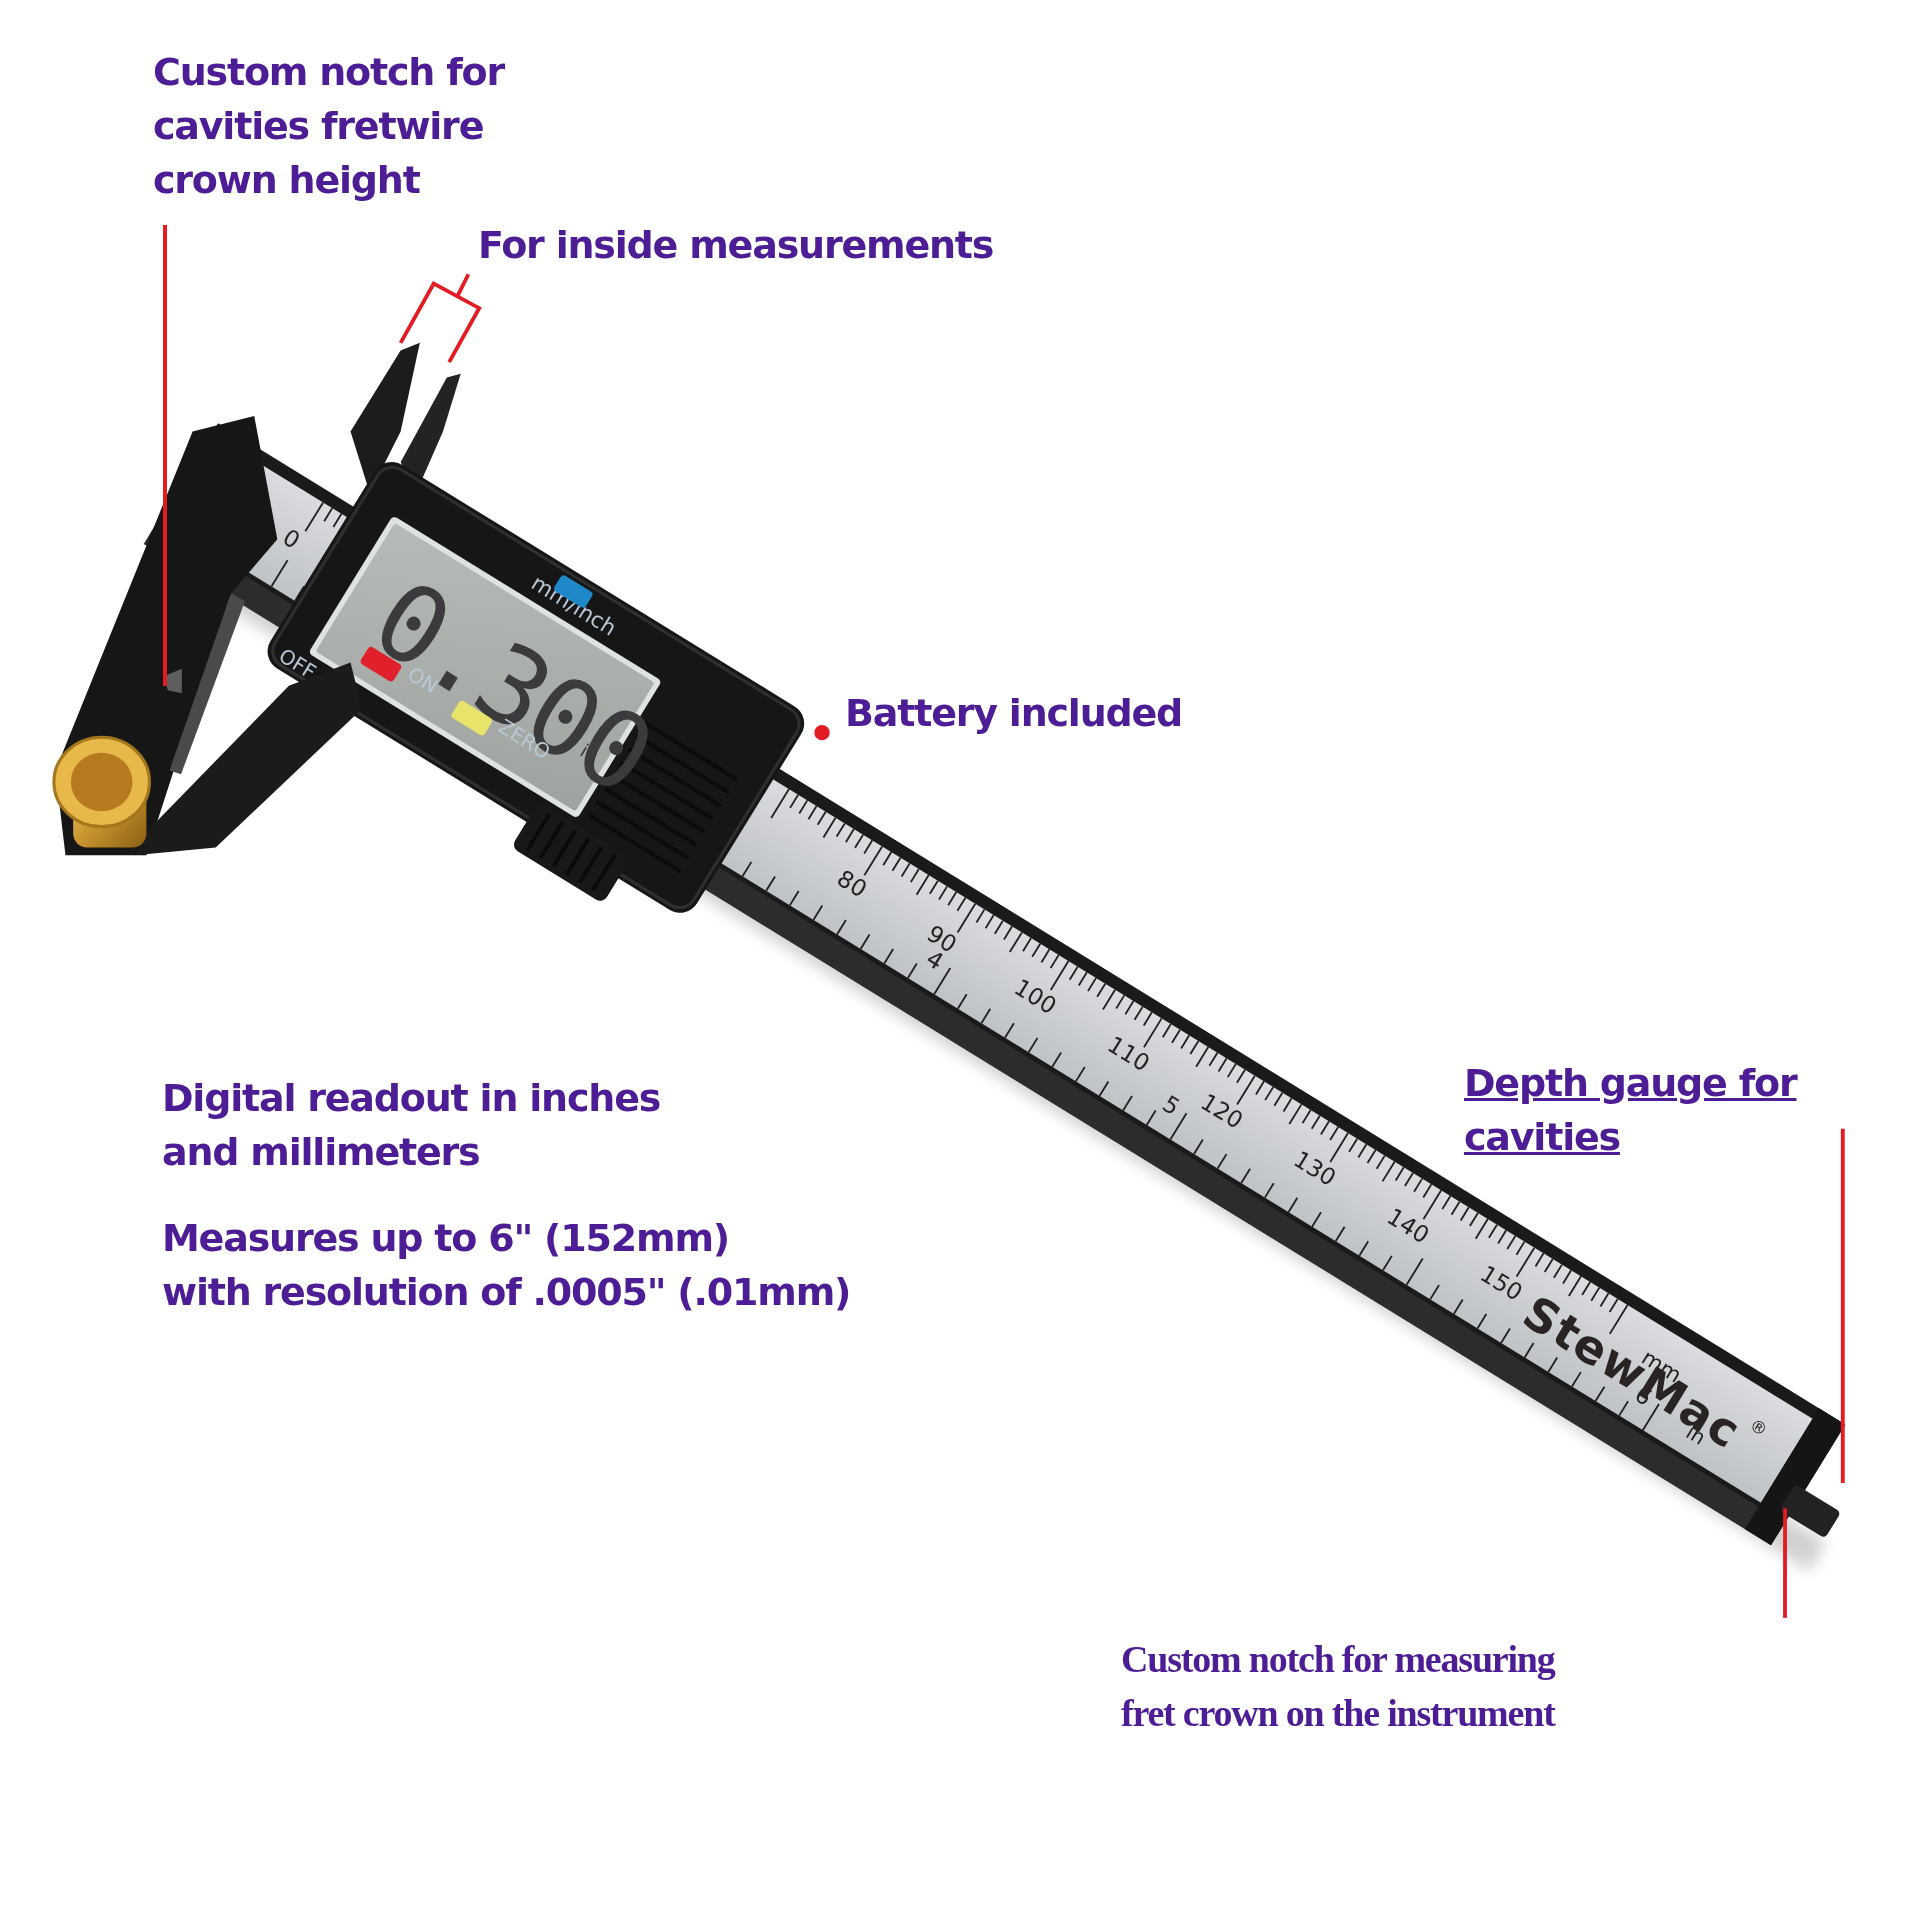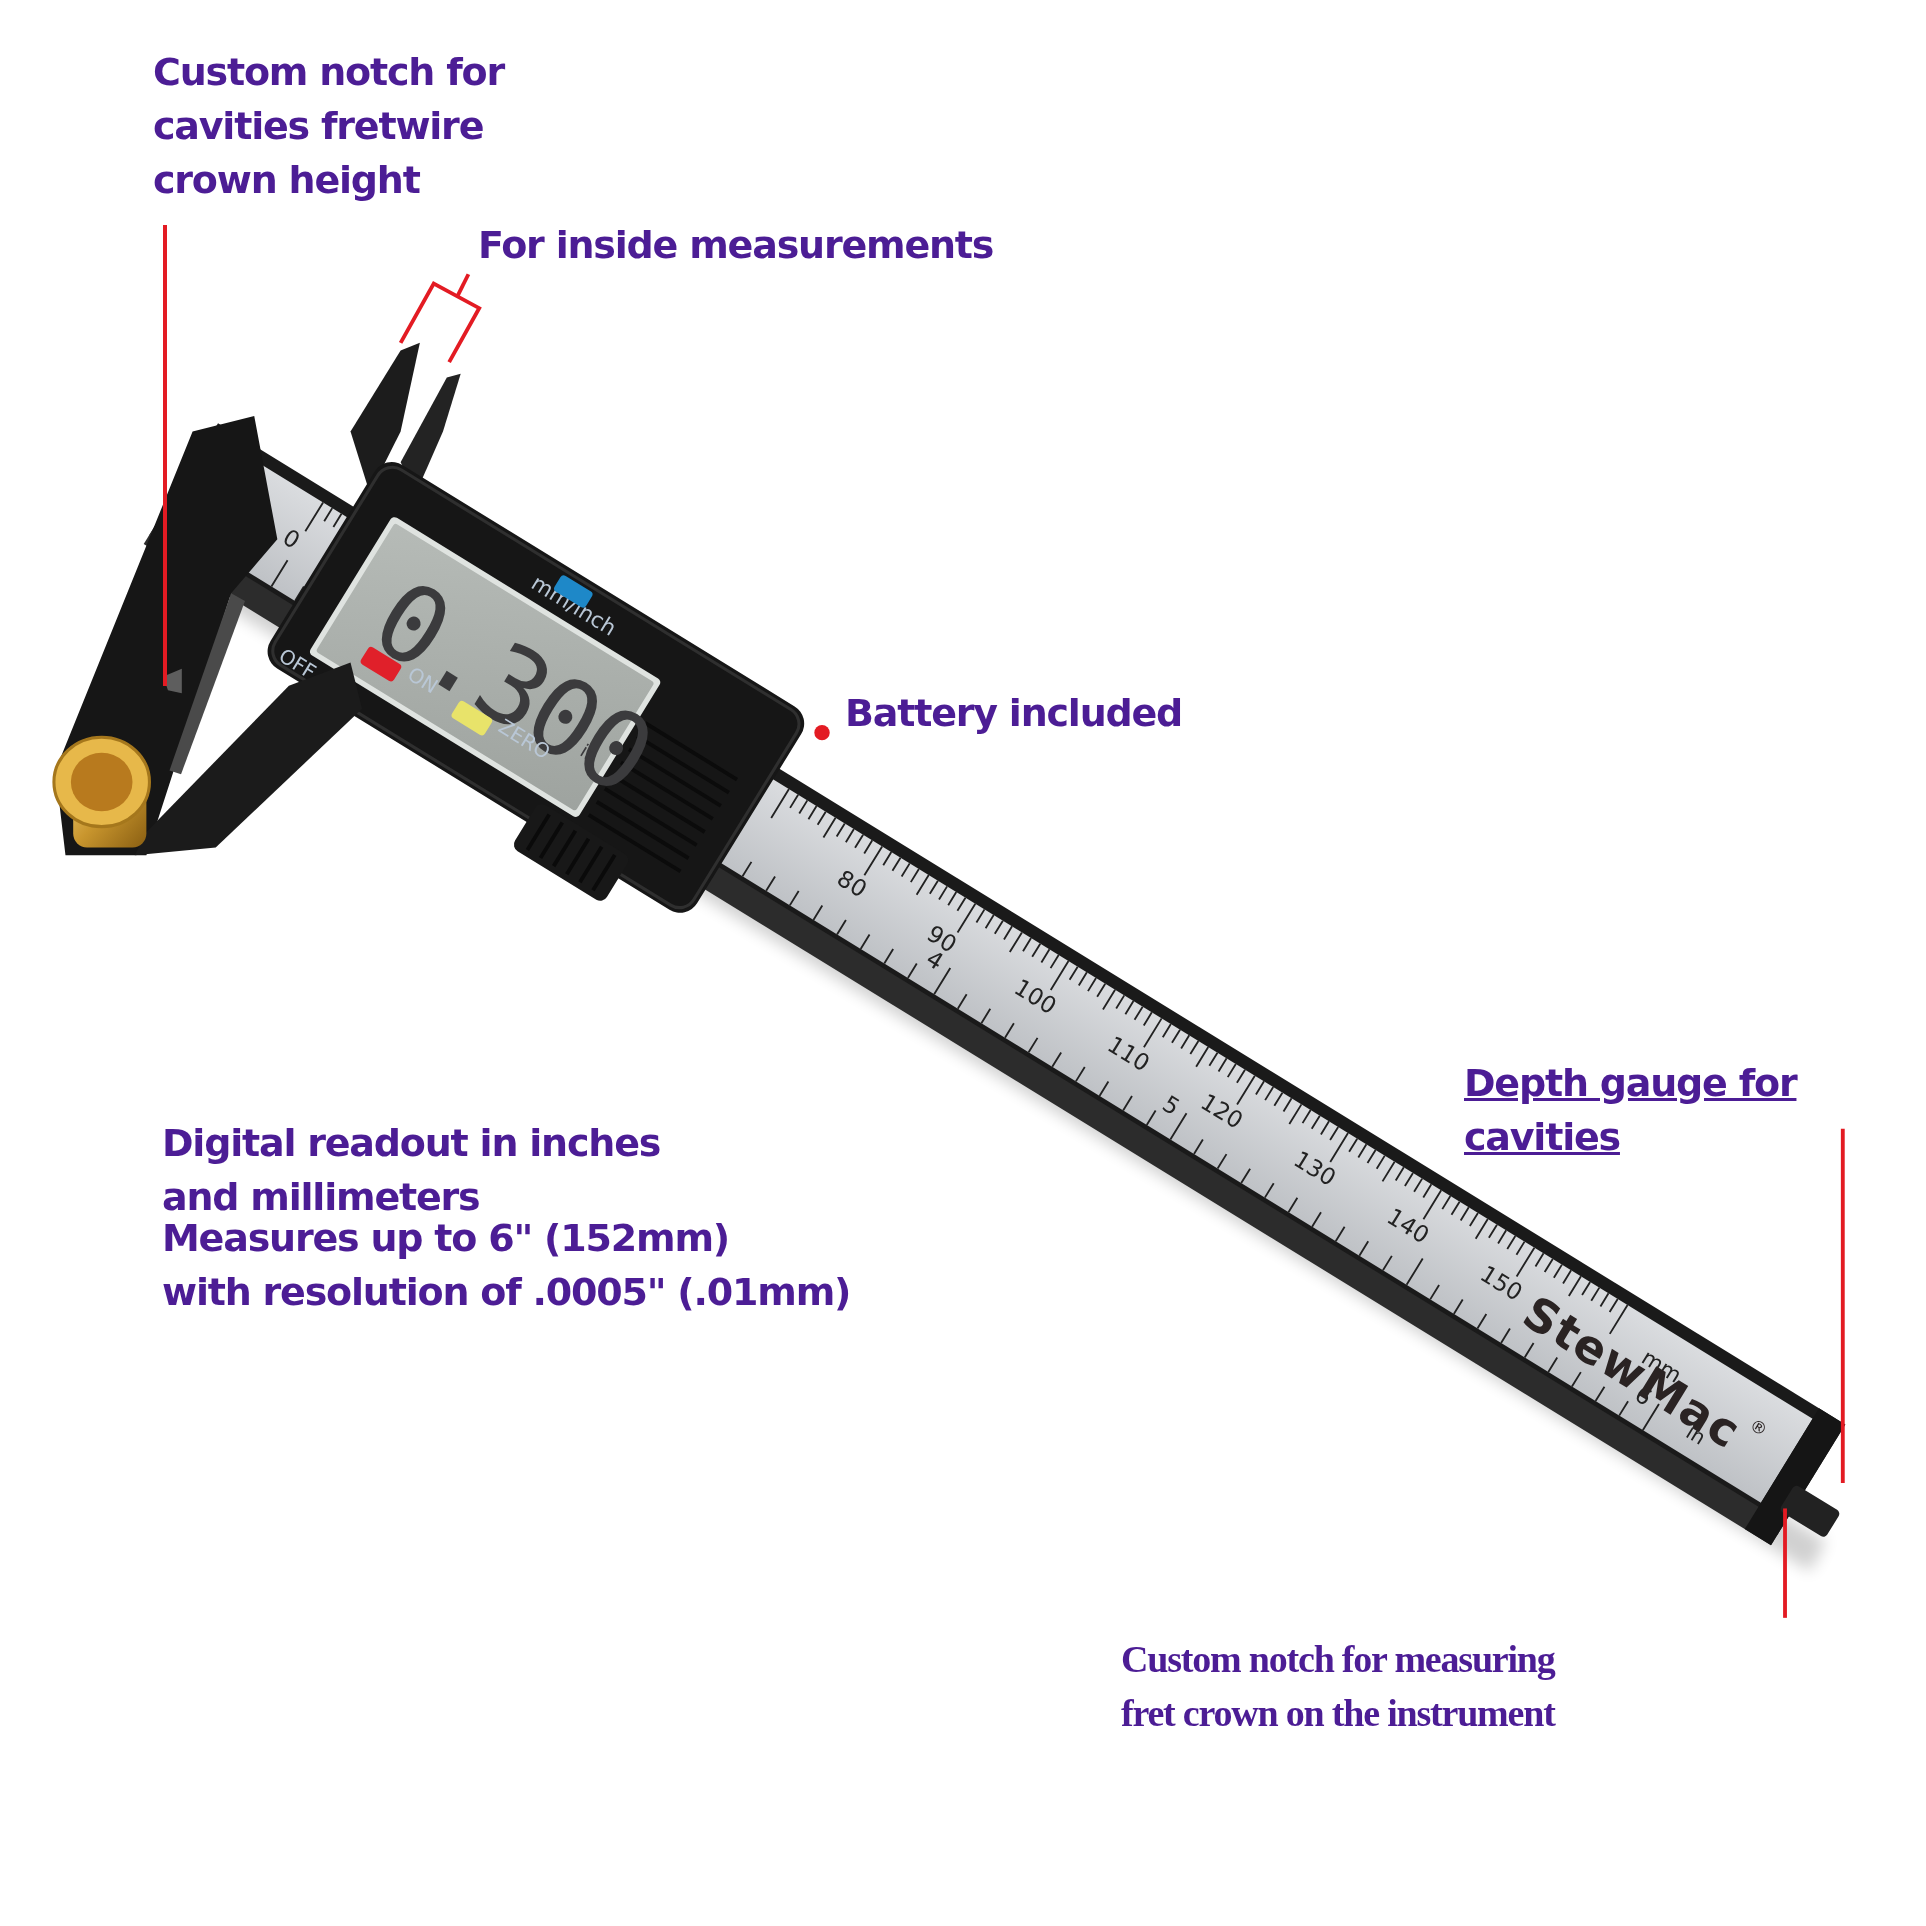--- a/index.html
+++ b/index.html
@@ -175,21 +175,21 @@
   </div>
 
   <div class="callout" style="left:478px; top:218px;">
     <span class="ln">For inside measurements</span>
   </div>
 
   <div class="callout" style="left:801px; top:686px;margin-left:44px;">
     <span class="ln">Battery included</span>
   </div>
 
-  <div class="callout" style="left:162px; top:1116px;">
+  <div class="callout" style="left:162px; top:1071px;">
     <span class="ln">Digital readout in inches</span>
     <span class="ln">and millimeters</span>
   </div>
 
   <div class="callout" style="left:162px; top:1211px;">
     <span class="ln">Measures up to 6" (152mm)</span>
     <span class="ln">with resolution of .0005" (.01mm)</span>
   </div>
 
   <div class="callout" style="left:1464px; top:1056px;text-decoration:underline;">

